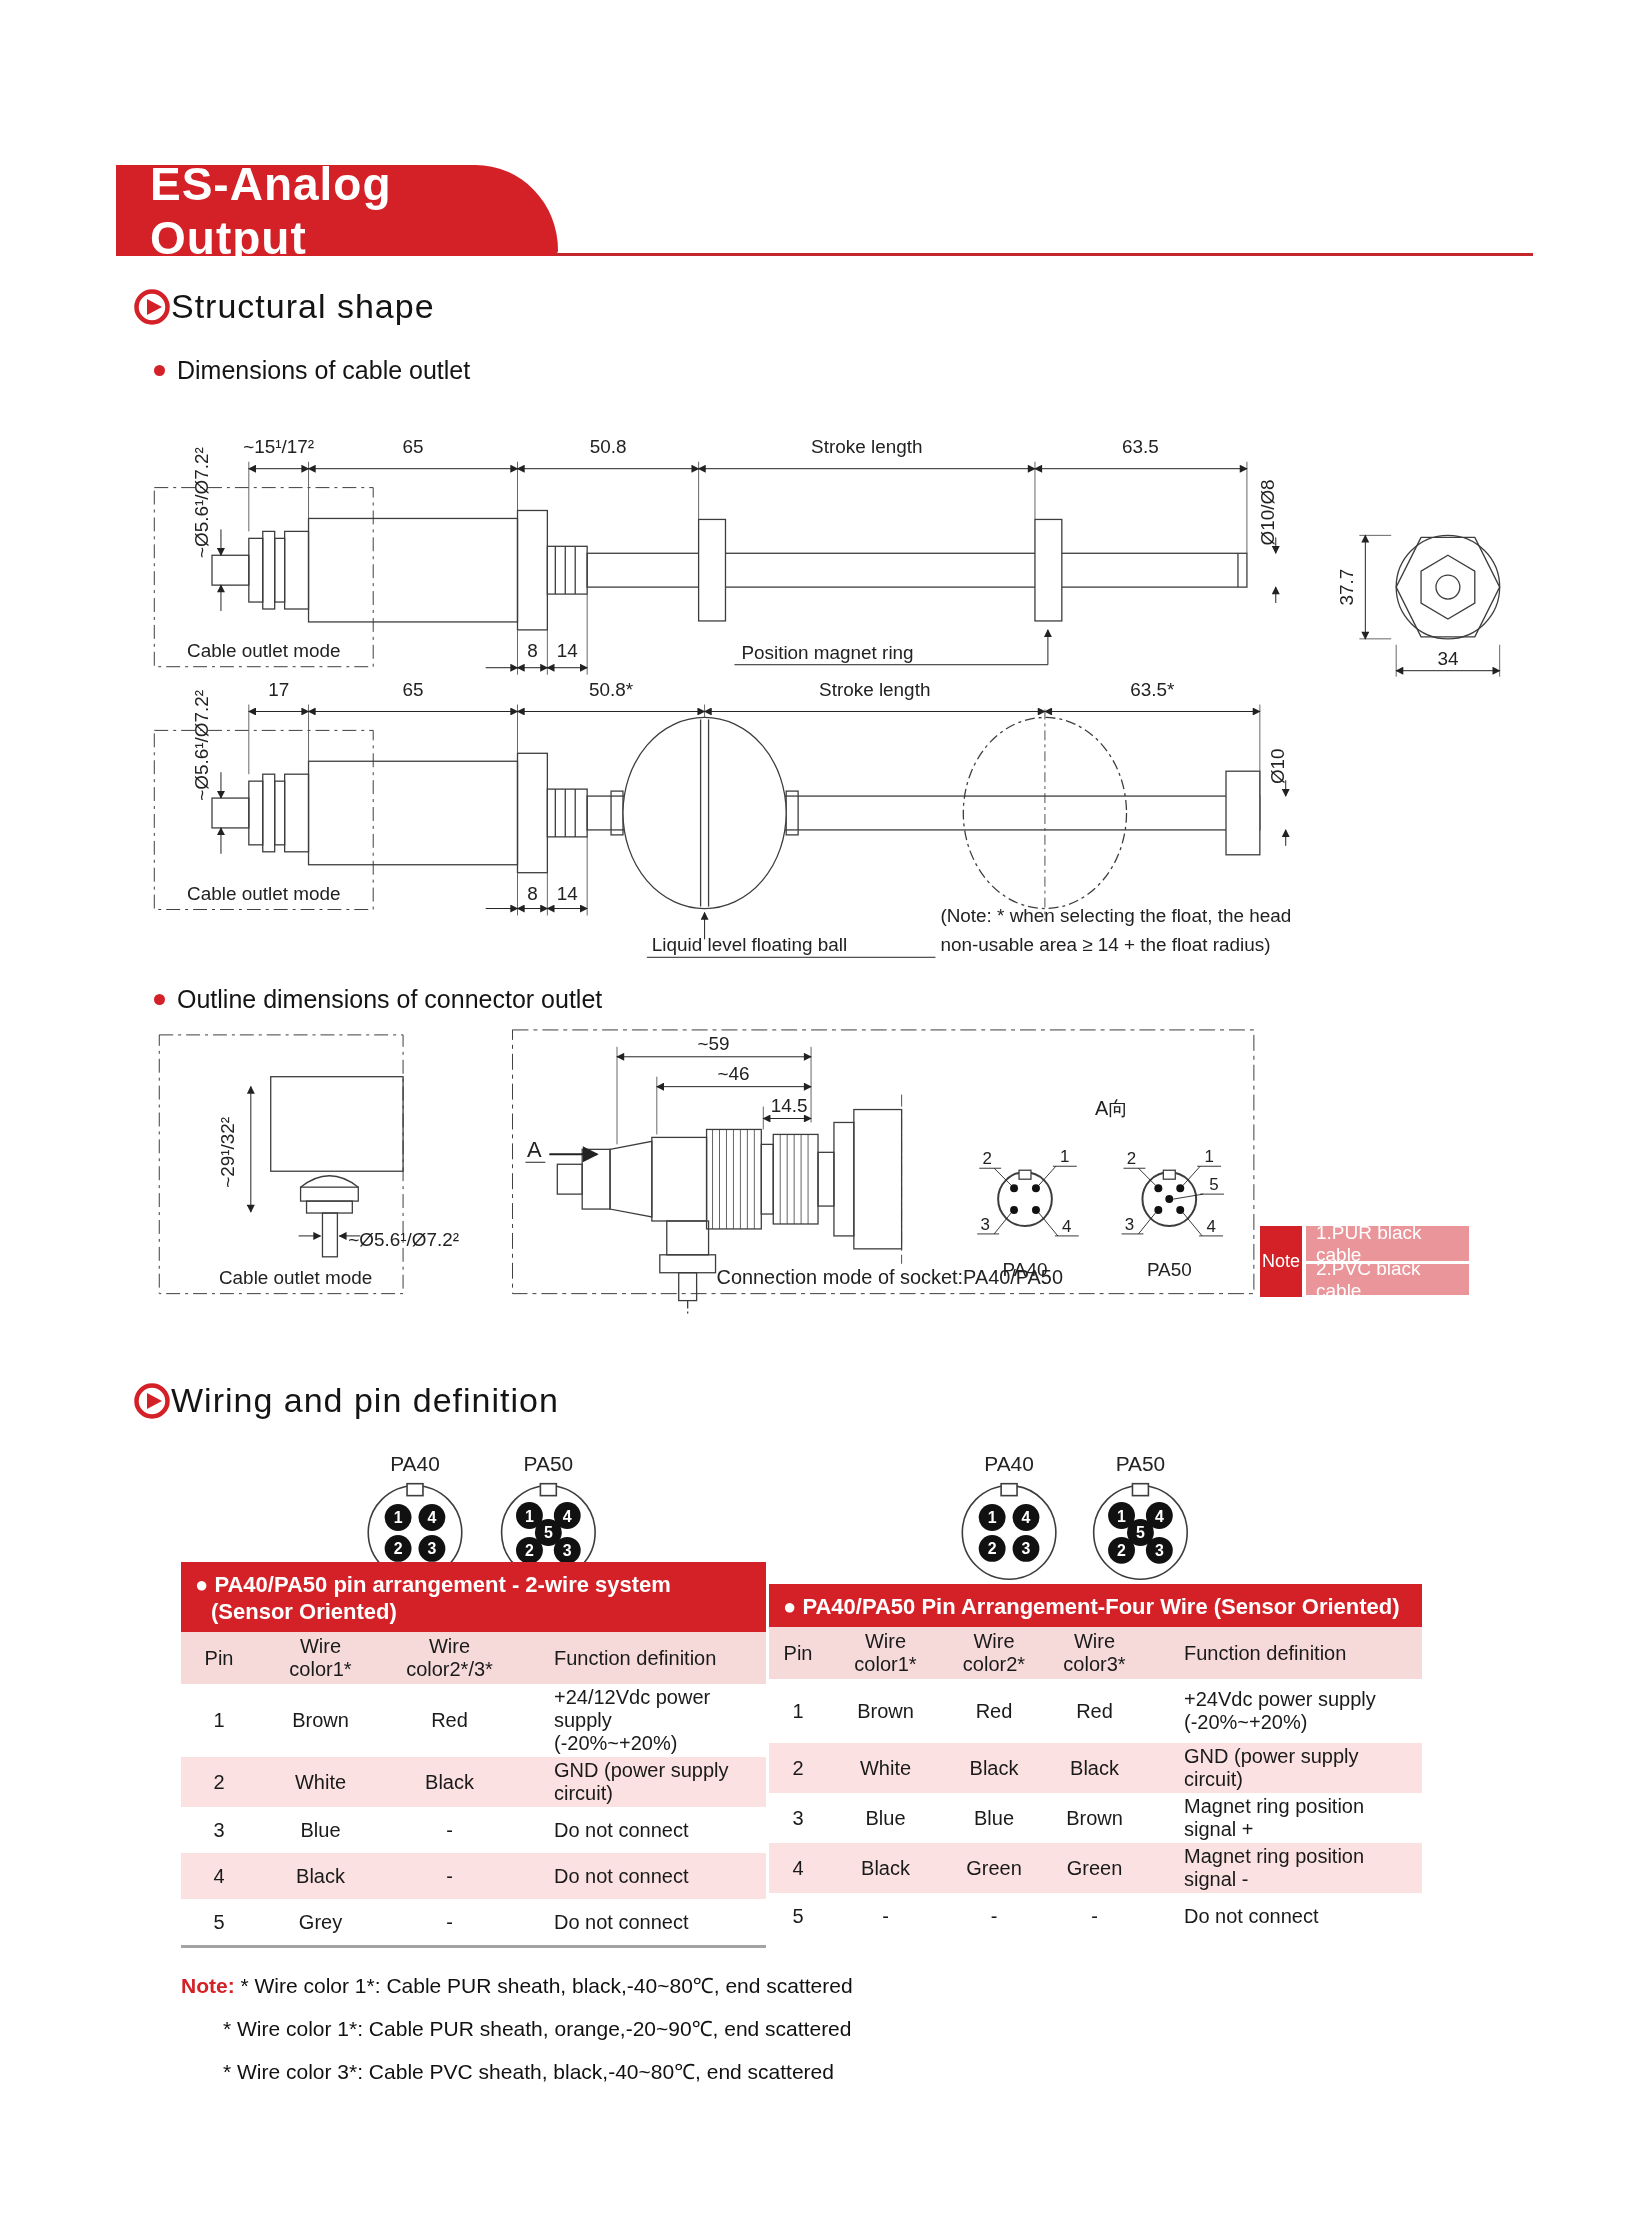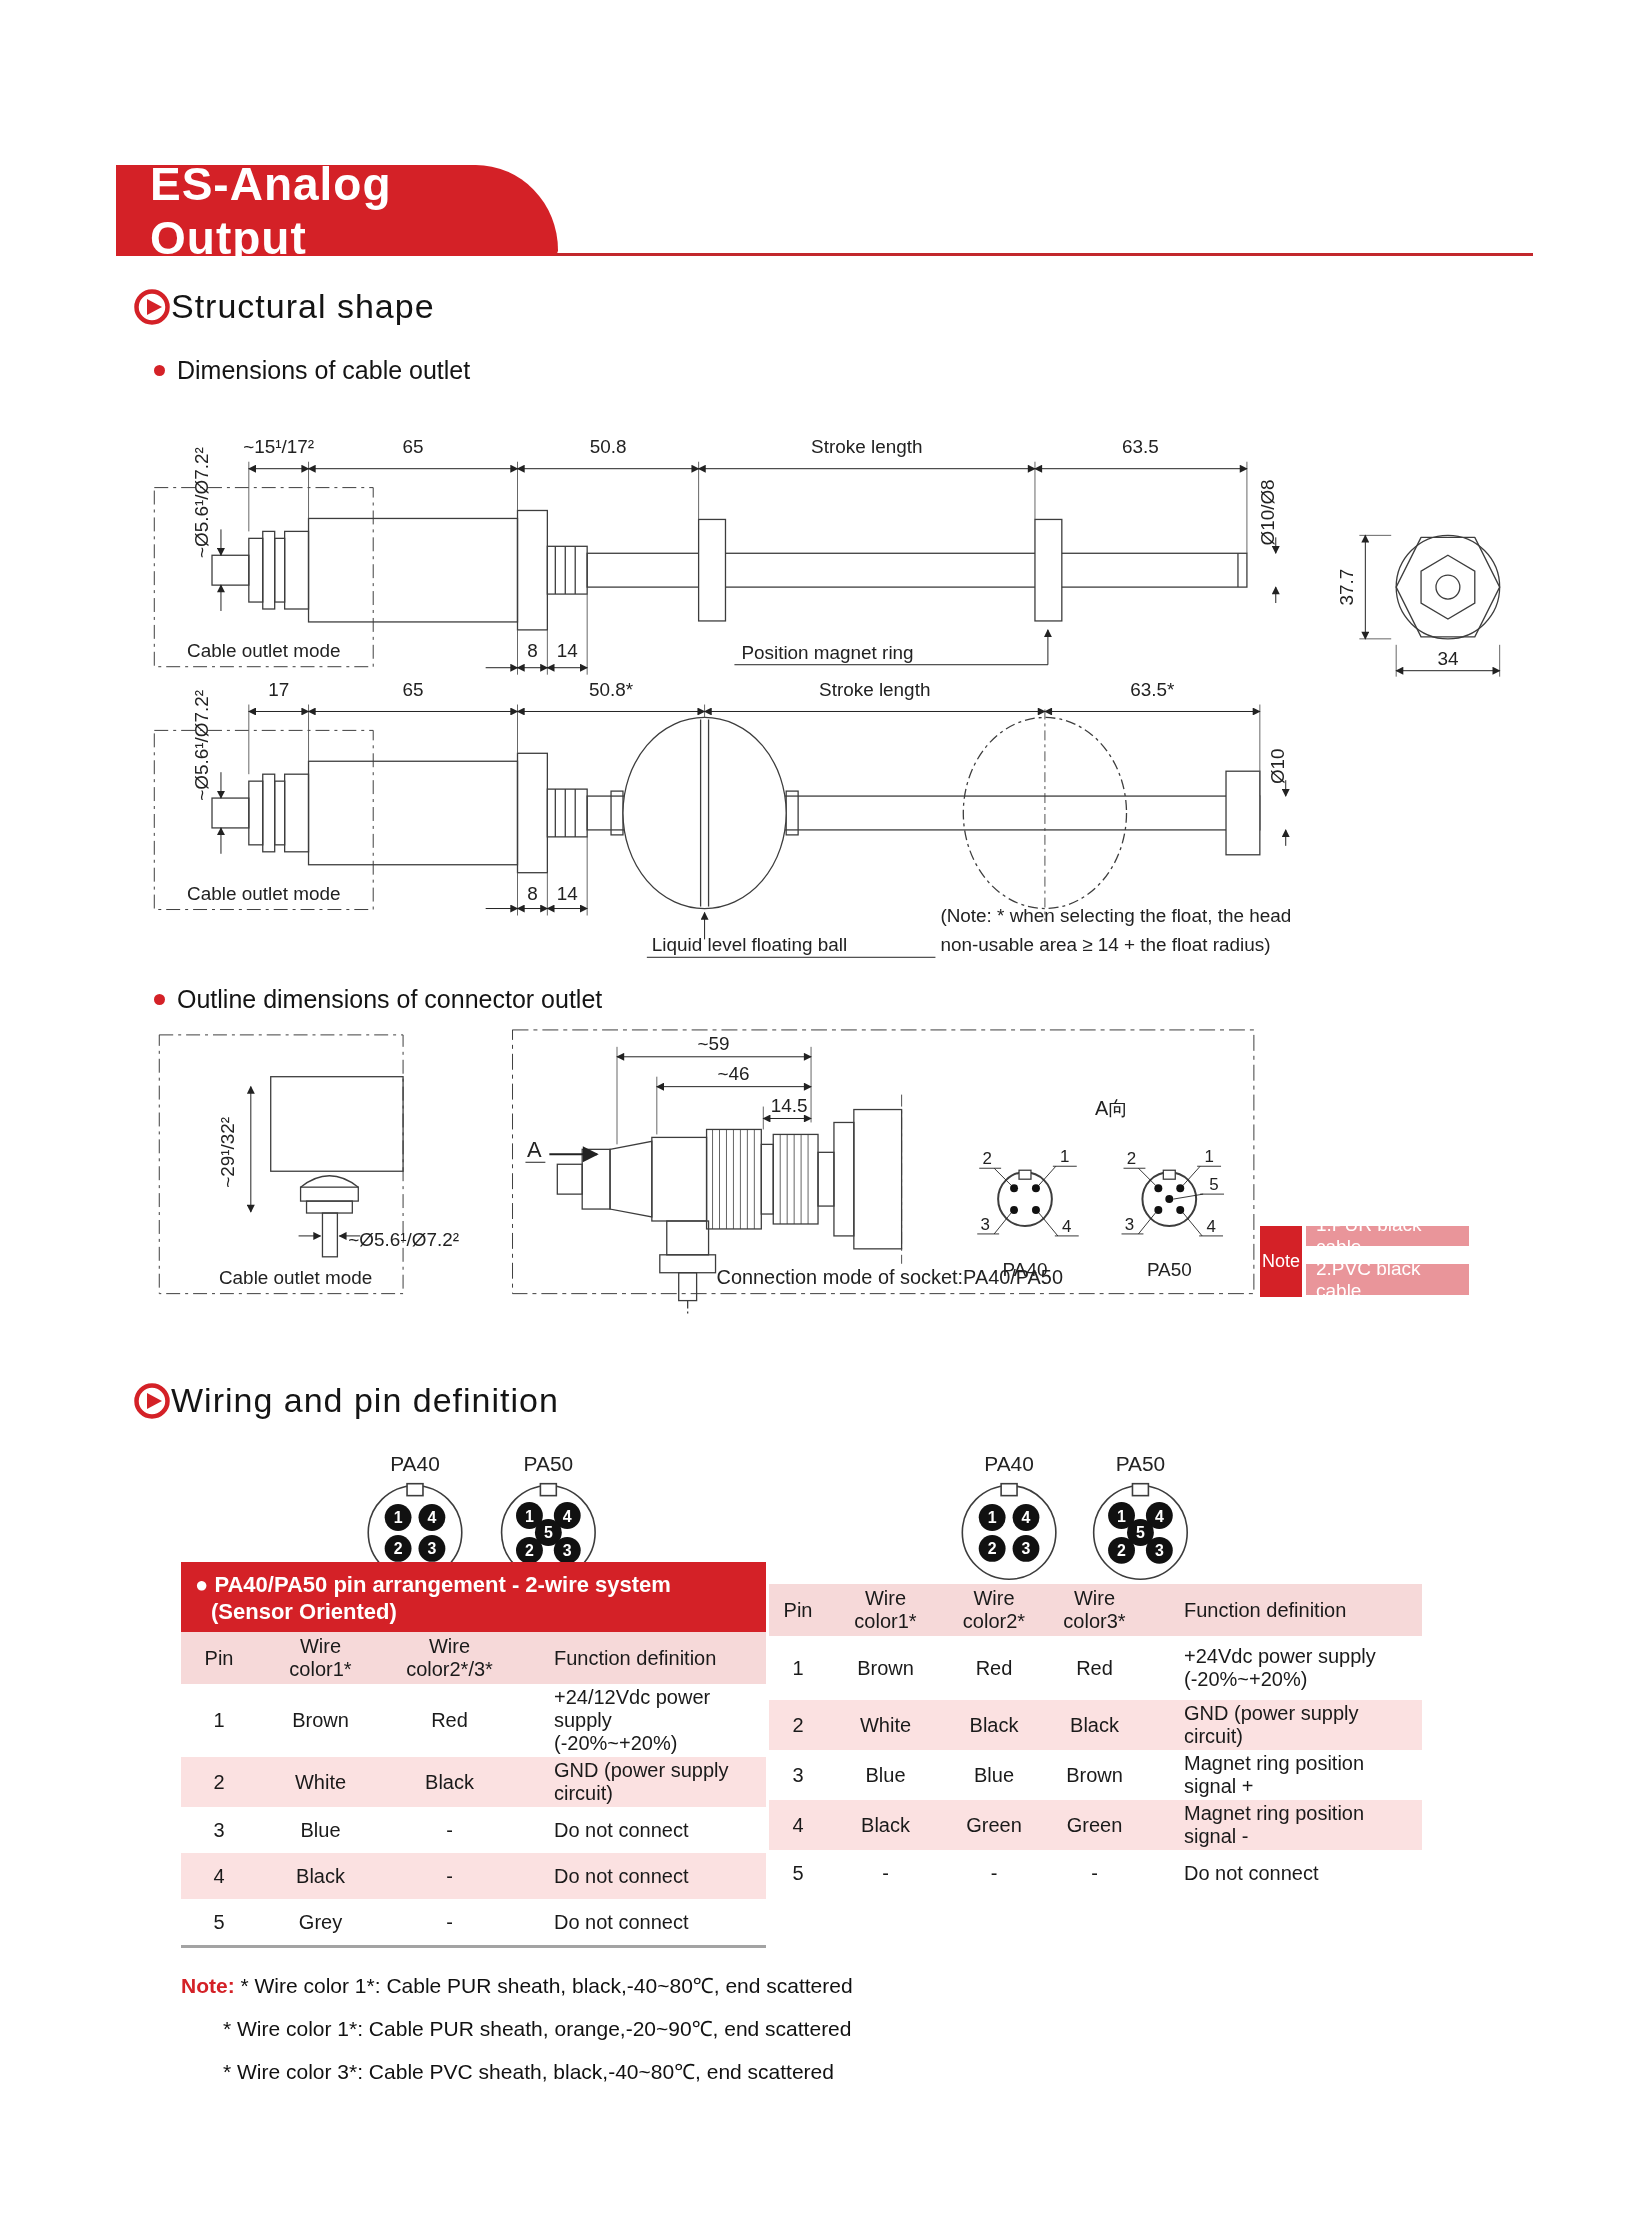--- a/index.html
+++ b/index.html
@@ -460,21 +460,21 @@
       <text class="pn" x="1127" y="1529">1</text>
       <text class="pn" x="1165" y="1529">4</text>
       <text class="pn" x="1146" y="1546">5</text>
       <text class="pn" x="1127" y="1564">2</text>
       <text class="pn" x="1165" y="1564">3</text>
     </g>
   </svg>
 
   <div class="abs" style="left:1260px;top:1226px;width:42px;height:71px;background:#d42127;color:#fff;
        display:flex;align-items:center;justify-content:center;font-size:18px;">Note</div>
-  <div class="abs" style="left:1306px;top:1226px;width:163px;height:20px;background:#e9959a;color:#fff;
+  <div class="abs" style="left:1306px;top:1226px;width:163px;height:35px;background:#e9959a;color:#fff;
        display:flex;align-items:center;padding-left:10px;font-size:19px;">1.PUR black cable</div>
   <div class="abs" style="left:1306px;top:1264px;width:163px;height:31px;background:#e9959a;color:#fff;
        display:flex;align-items:center;padding-left:10px;font-size:19px;">2.PVC black cable</div>
 
   <div class="ptable t-left">
     <div class="red-bar">
       <div class="l">● PA40/PA50 pin arrangement - 2-wire system</div>
       <div class="l" style="padding-left:16px;">(Sensor Oriented)</div>
     </div>
     <div class="thead">
@@ -514,20 +514,23 @@
         <div class="tr">
           <div class="td">5</div>
           <div class="td">Grey</div>
           <div class="td">-</div>
           <div class="td fn">Do not connect</div>
         </div>
       </div>
   </div>
 
   <div class="ptable t-right">
+    <div class="red-bar">
+      <div class="l">● PA40/PA50 Pin Arrangement-Four Wire (Sensor Oriented)</div>
+    </div>
     <div class="thead">
         <div class="th">Pin</div>
         <div class="th">Wire
 color1*</div>
         <div class="th">Wire
 color2*</div>
         <div class="th">Wire
 color3*</div>
         <div class="th fn">Function definition</div>
       </div>

